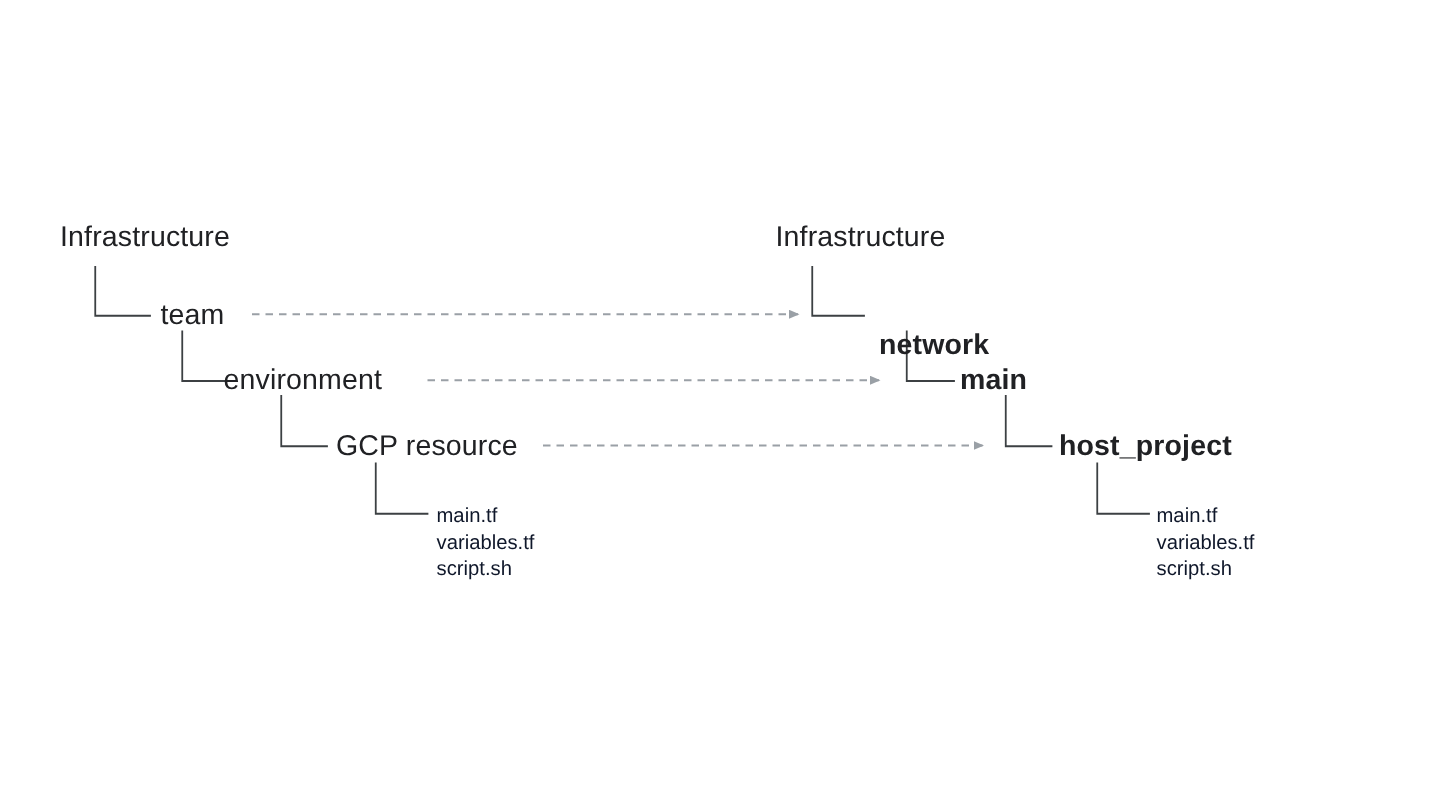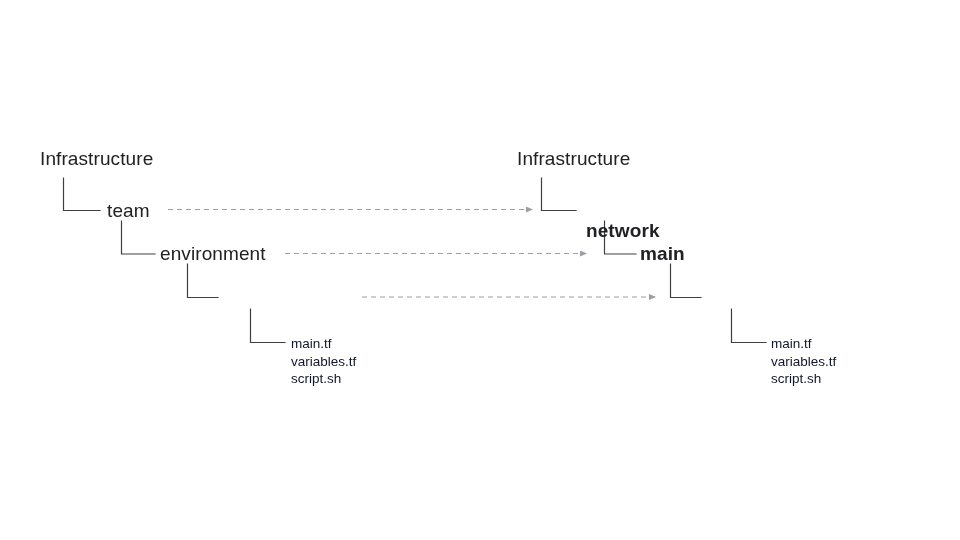--- a/index.html
+++ b/index.html
@@ -94,35 +94,37 @@
       <line x1="168" y1="209.5" x2="532" y2="209.5" marker-end="url(#arrowhead)"></line>
       <line x1="285" y1="253.5" x2="586" y2="253.5" marker-end="url(#arrowhead)"></line>
       <line x1="362" y1="297" x2="655" y2="297" marker-end="url(#arrowhead)"></line>
     </g>
   </svg>
 
   <div class="node-label tree-root" style="left:40px; top:149px;">Infrastructure</div>
 
   <div class="node-label node-generic" style="left:107px; top:201px;">team</div>
 
-  <div class="node-label node-generic" style="left:160px; top:244px;">environment</div>
+  <div class="node-label node-generic" style="left:149px; top:244px;">environment</div>
 
+  <div class="node-label node-generic" style="left:224px; top:288px;">GCP resource</div>
 
   <div class="file-list" style="left:291px; top:335px;">
     <span class="file-item">main.tf</span>
     <span class="file-item">variables.tf</span>
     <span class="file-item">script.sh</span>
   </div>
 
   <div class="node-label tree-root" style="left:517px; top:149px;">Infrastructure</div>
 
   <div class="node-label node-concrete" style="left:586px; top:201px;margin-top:20px;">network</div>
 
   <div class="node-label node-concrete" style="left:640px; top:244px;">main</div>
 
+  <div class="node-label node-concrete" style="left:706px; top:288px;">host_project</div>
 
   <div class="file-list" style="left:771px; top:335px;">
     <span class="file-item">main.tf</span>
     <span class="file-item">variables.tf</span>
     <span class="file-item">script.sh</span>
   </div>
 
 </div>
 
 </body></html>

